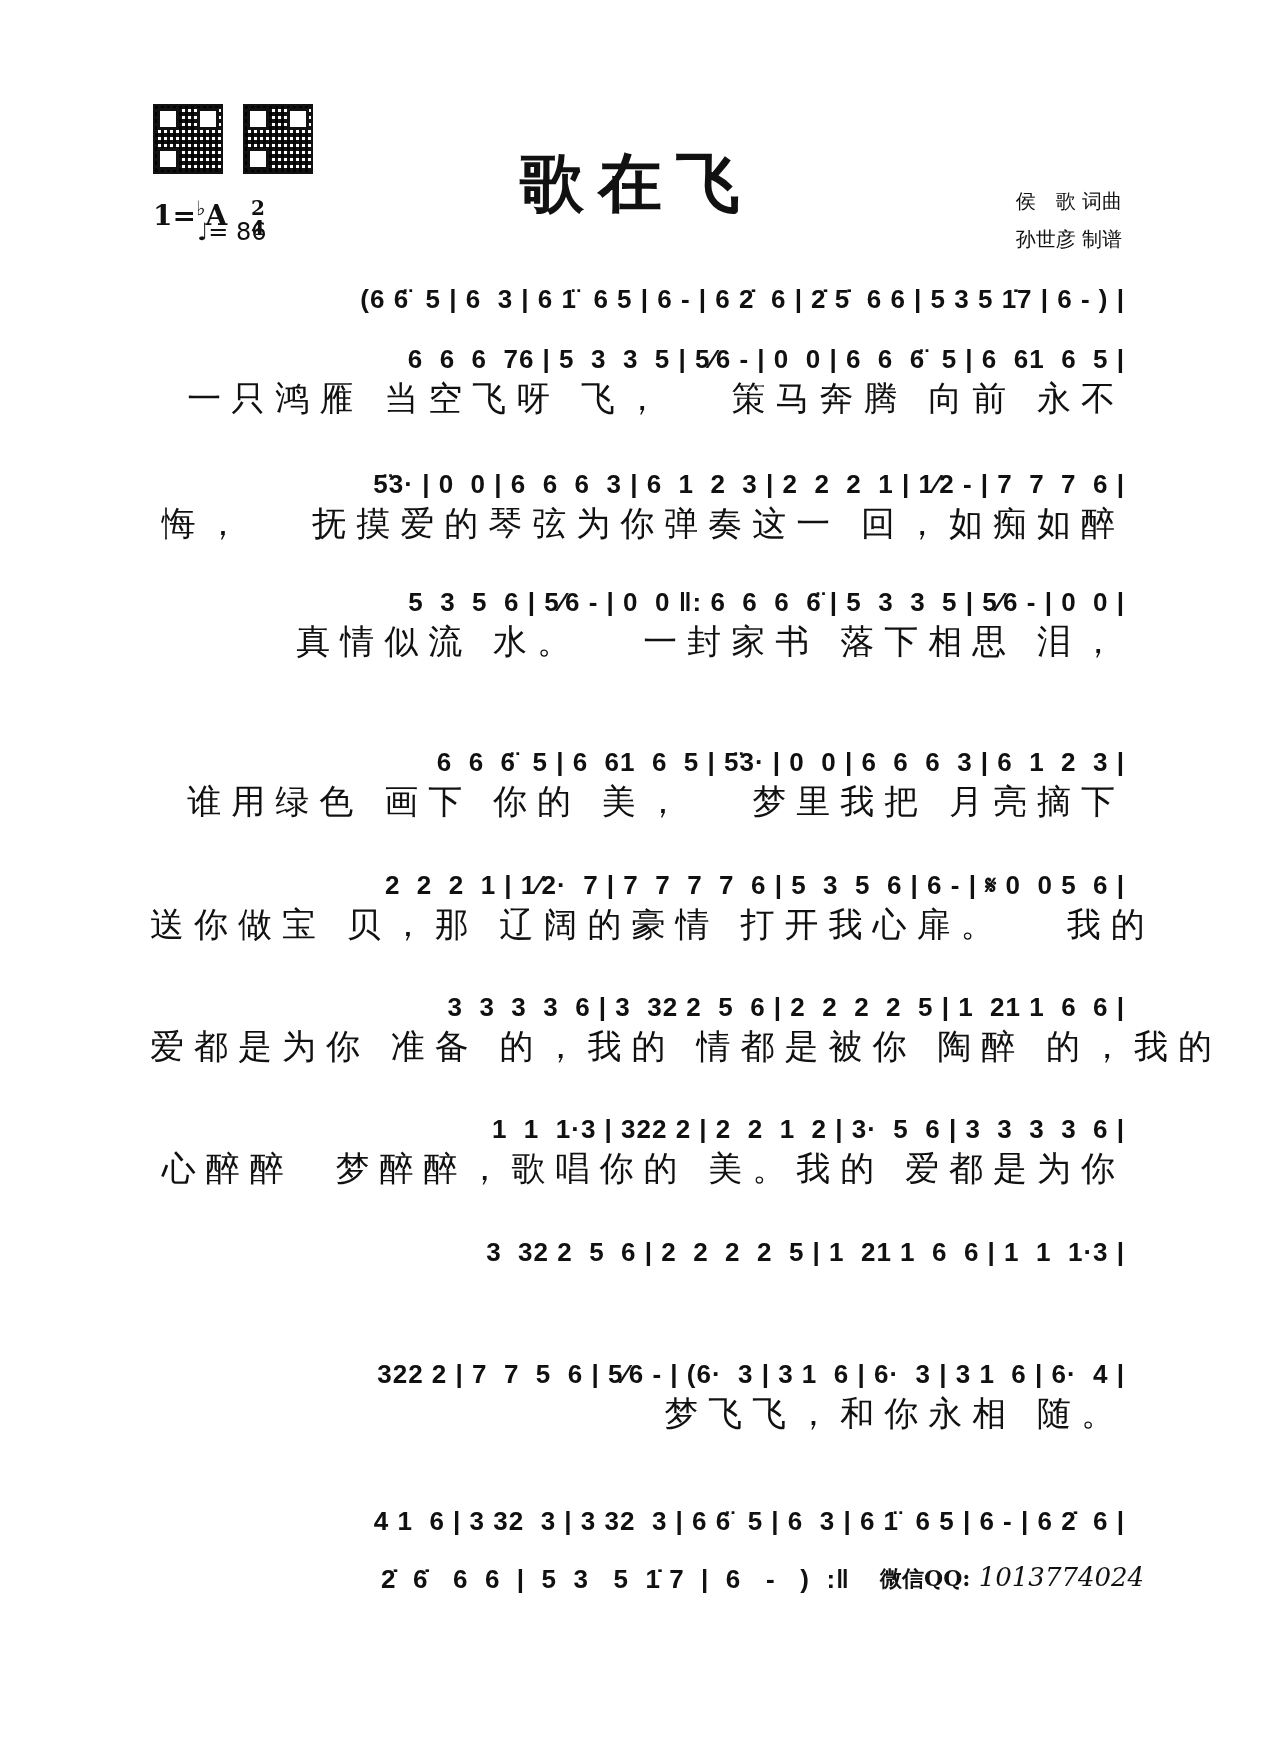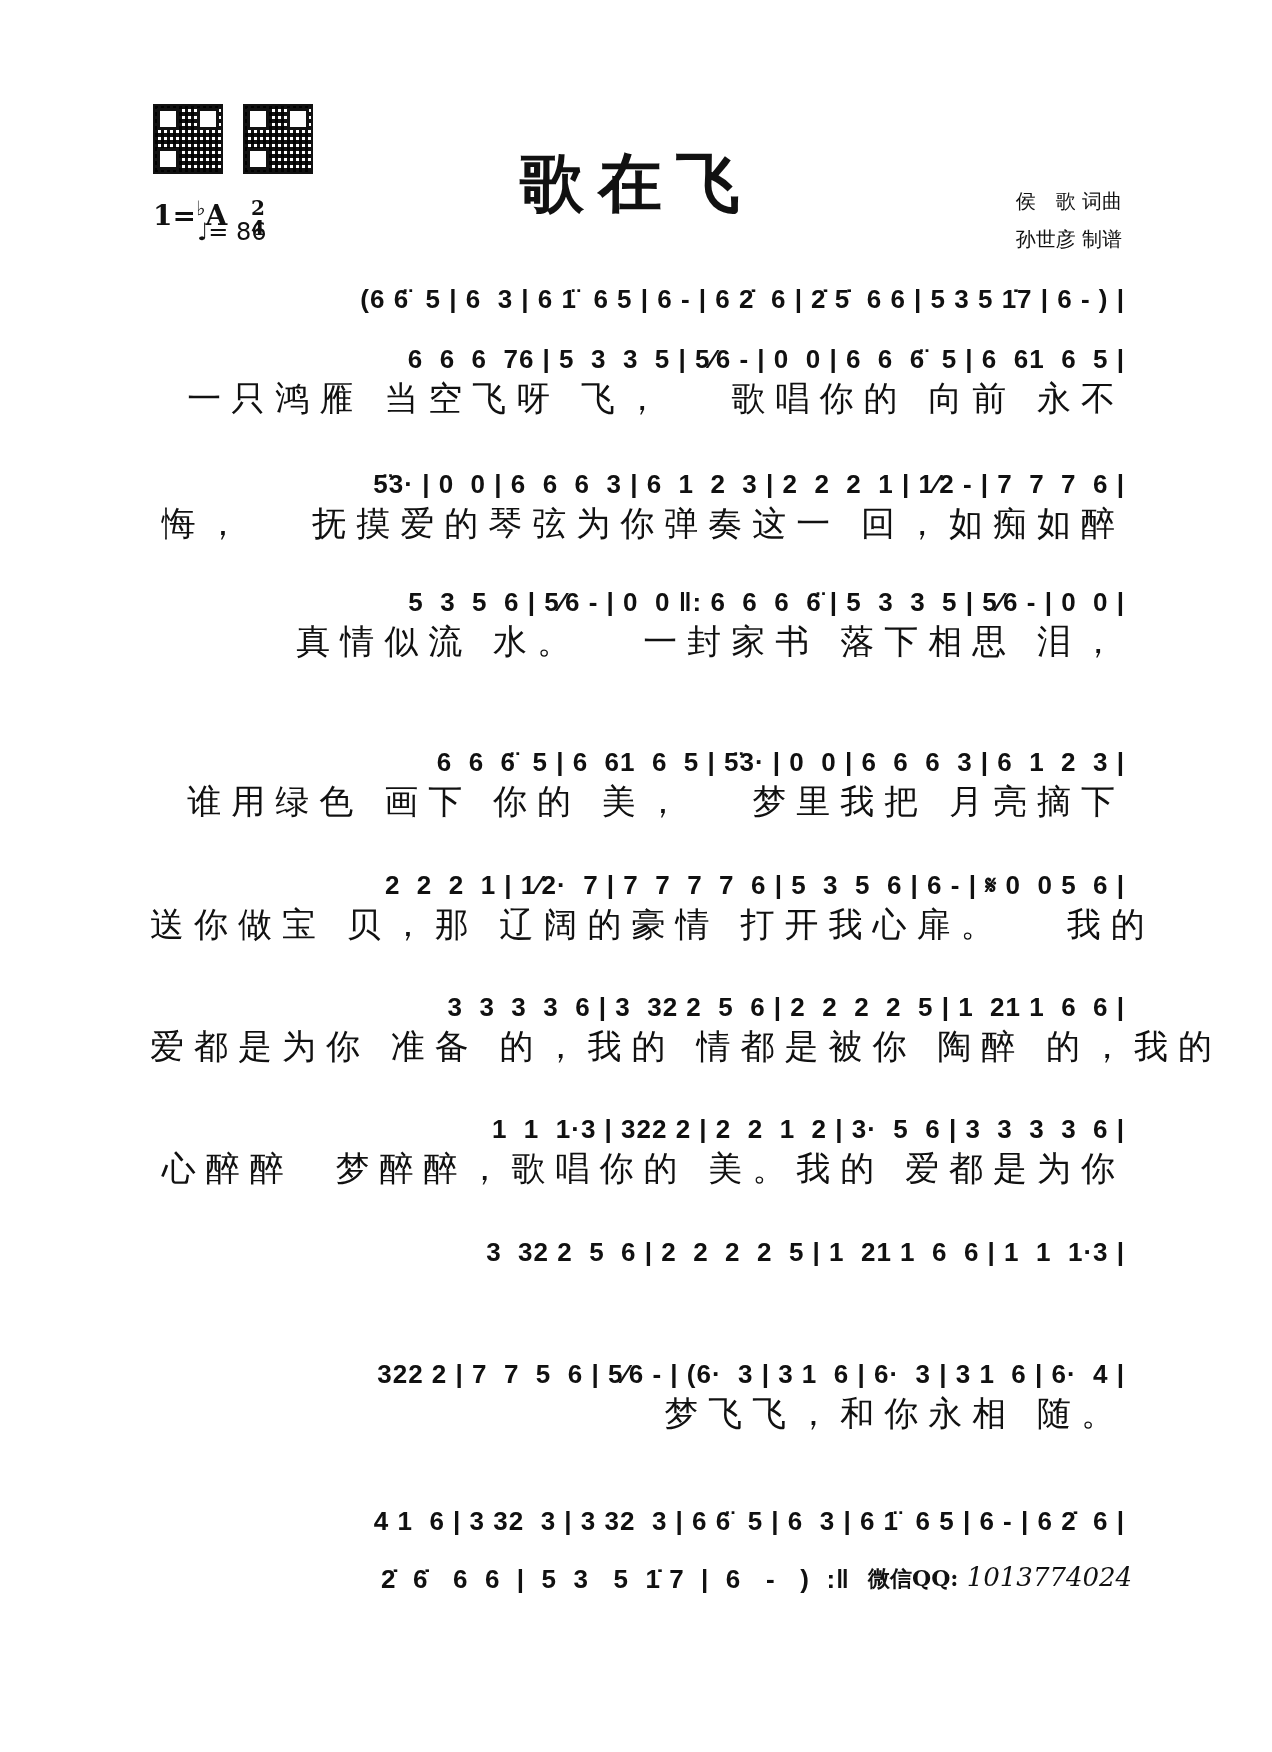--- a/index.html
+++ b/index.html
@@ -29,21 +29,21 @@
         font-size:20px; line-height:20px; margin-left:14px; }
   .timesig span { display:block; }
   .tempo { position:absolute; left:153px; top:218px; font-size:24px;margin-left:44px; }
   .row { position:absolute; left:150px; width:975px;text-align:right; }
   .notes { font-family:"Liberation Sans", sans-serif; font-size:26px; font-weight:bold;
         white-space:pre; letter-spacing:1px; height:34px; line-height:34px; }
   .lyrics { font-family:"DejaVu Serif", serif; font-size:34px; letter-spacing:10px;
         white-space:pre; line-height:44px; }
   .wechat { position:absolute; left:868px; top:1562px; font-family:"DejaVu Serif", serif;
         font-style:italic; font-size:26px; }
-  .wechat b { font-style:normal; font-weight:bold; font-size:22px; }
+  .wechat b { font-style:normal; font-weight:bold; font-size:22px;margin-left:12px; }
 </style>
 </head>
 <body>
 
 <div class="qr" id="qr1">
     <div class="corner"></div>
   </div>
 <div class="qr" id="qr2">
     <div class="corner"></div>
   </div>
@@ -62,21 +62,21 @@
     <span>4</span>
   </span>
 </div>
 <div class="tempo">♩= 86</div>
 
 <div class="row" style="top:282px">
   <div class="notes">(6 6̈  5 | 6  3 | 6 1̈  6 5 | 6 - | 6 2̇  6 | 2̇ 5̇  6 6 | 5 3 5 1̇7 | 6 - ) |</div>
 </div>
 <div class="row" style="top:342px">
   <div class="notes">6  6  6  76 | 5  3  3  5 | 5⁄6 - | 0  0 | 6  6  6̈  5 | 6  61  6  5 |</div>
-  <div class="lyrics">一只鸿雁 当空飞呀 飞，   歌唱你的 向前 永不</div>
+  <div class="lyrics">一只鸿雁 当空飞呀 飞，   策马奔腾 向前 永不</div>
 </div>
 <div class="row" style="top:467px">
   <div class="notes">5̈3· | 0  0 | 6  6  6  3 | 6  1  2  3 | 2  2  2  1 | 1⁄2 - | 7  7  7  6 |</div>
   <div class="lyrics">悔，   抚摸爱的琴弦为你弹奏这一 回，如痴如醉</div>
 </div>
 <div class="row" style="top:585px">
   <div class="notes">5  3  5  6 | 5⁄6 - | 0  0 ‖: 6  6  6  6̈ | 5  3  3  5 | 5⁄6 - | 0  0 |</div>
   <div class="lyrics">真情似流 水。   一封家书 落下相思 泪，</div>
 </div>
 <div class="row" style="top:745px">

